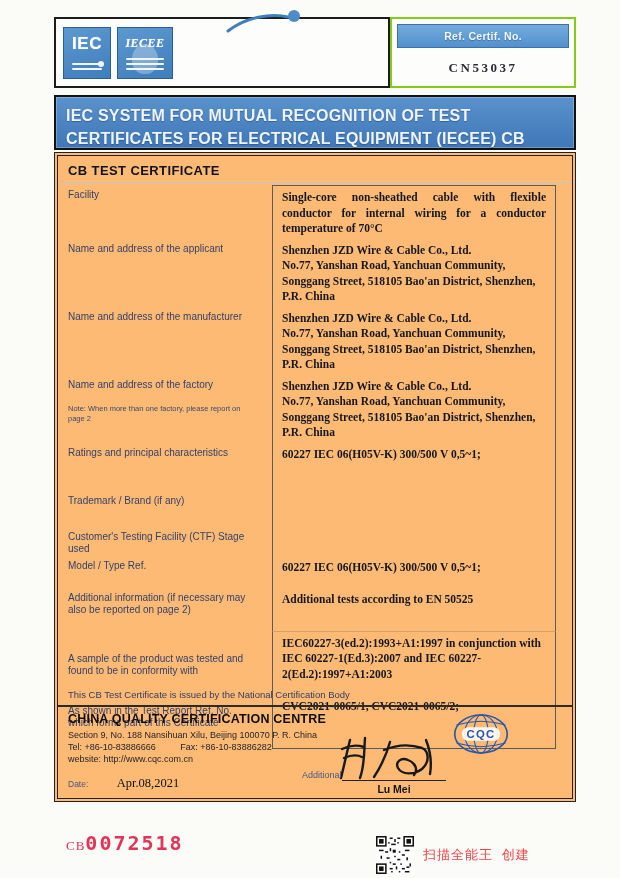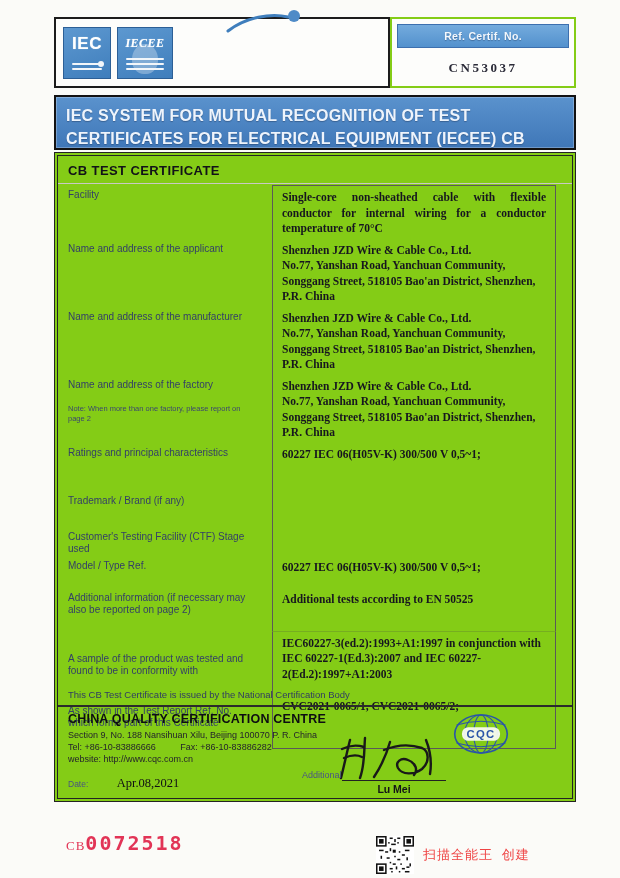--- a/index.html
+++ b/index.html
@@ -55,21 +55,21 @@
     position:absolute; left:54px; top:95px; width:522px; height:55px;
     background:linear-gradient(#5a92cd,#3f77b8);
     border:2px solid #121212; box-shadow:inset 0 0 0 1px rgba(255,255,255,.25);
     color:#eef4fc; font-size:16px; font-weight:bold; line-height:1.45;
     padding:7px 10px; letter-spacing:.2px; text-shadow:0 1px 1px rgba(30,55,90,.45);
   }
 
   
   .main {
     position:absolute; left:54px; top:152px; width:522px; height:650px;
-    background:#84cc16; border:4px double #232323; 
+    background:#fdba74; border:4px double #232323; 
   }
   .cert-title { position:absolute; top:7px; left:10px; font-size:13px; font-weight:bold;
     letter-spacing:.4px; color:#121218; }
   .title-rule { position:absolute; top:27px; left:0; right:0; border-top:1px solid #c9c9c4; }
 
   .grid {
     position:absolute; top:29px; left:8px; right:16px;
     display:grid; grid-template-columns:206px 1fr;
   }
   .lcell { padding:4px 14px 0 2px; font-size:10px; color:#333f68; line-height:1.25; }

